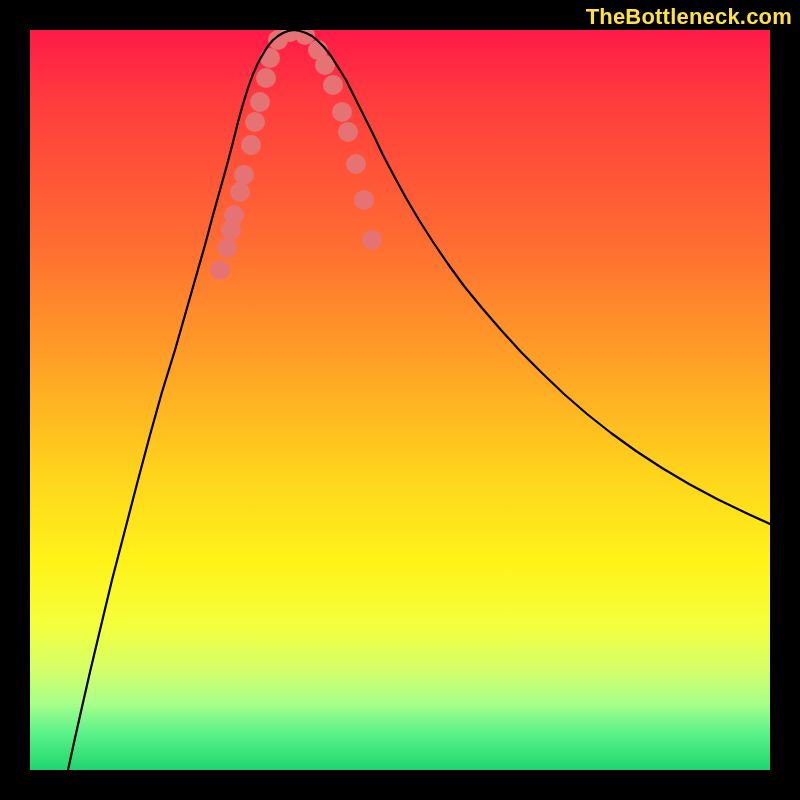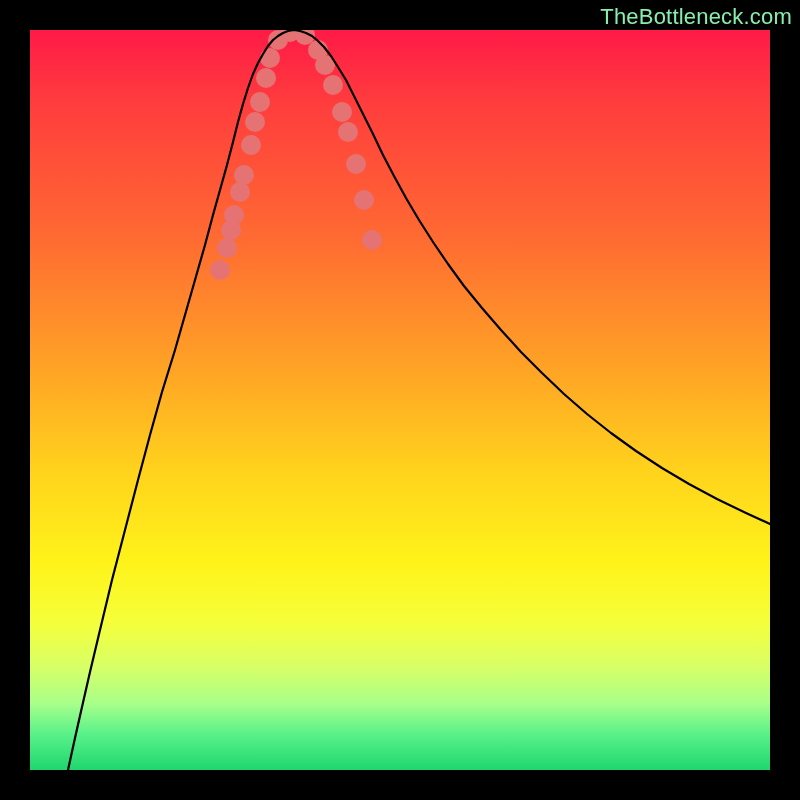--- a/index.html
+++ b/index.html
@@ -34,22 +34,22 @@
       #5cf28a 95%,
       #1fd66e 100%
     );
   }
   .watermark {
     position: absolute;
     right: 8px;
     top: 4px;
     font-family: Arial, Helvetica, sans-serif;
     font-size: 22px;
-    font-weight: 400;
-    color: #86efac;
+    font-weight: 700;
+    color: #fde047;
     letter-spacing: 0.2px;
   }
   svg.curve-layer {
     position: absolute;
     left: 0;
     top: 0;
     width: 740px;
     height: 740px;
   }
 </style>

